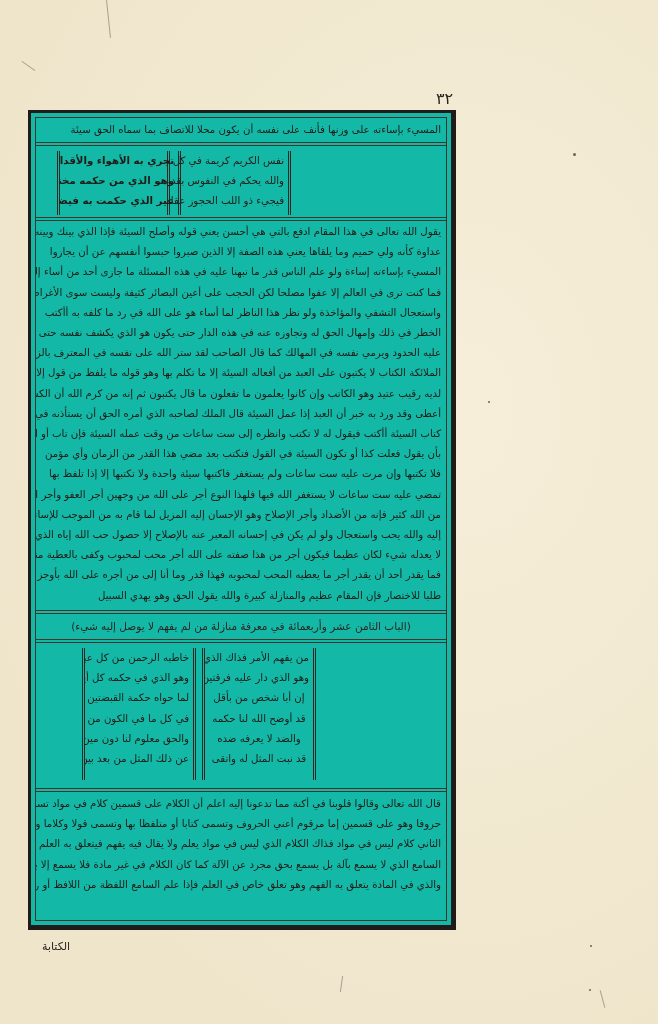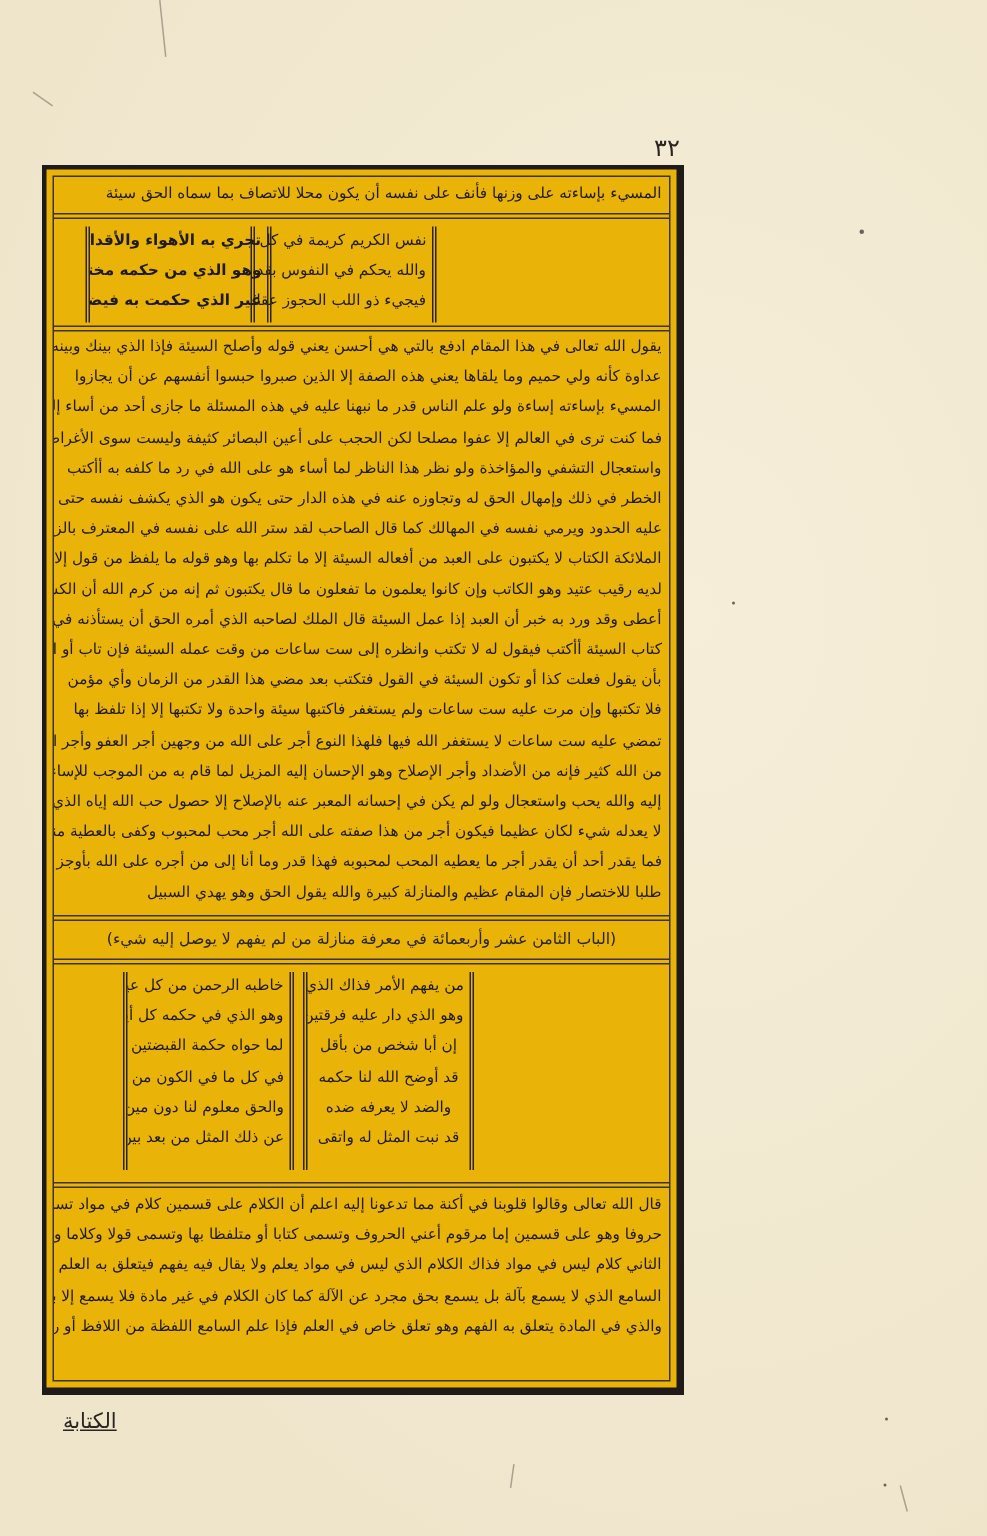--- a/index.html
+++ b/index.html
@@ -12,21 +12,21 @@
   }
   .speck { position: absolute; background: #6a6258; border-radius: 50%; }
   .scratch { position: absolute; width: 1px; background: #7a7266; opacity: .6; }
   .page-number {
     position: absolute; left: 436px; top: 89px; font-size: 16px; direction: rtl;
     color: #2a2520; letter-spacing: 1px;
   }
   .frame {
     position: absolute; left: 28px; top: 110px; width: 428px; height: 820px;
     border: 3px solid #1e1b18; border-right-width: 5px; border-bottom-width: 5px;
-    box-sizing: border-box; background: #eab308;
+    box-sizing: border-box; background: #14b8a6;
   }
   .inner {
     position: absolute; left: 4px; top: 4px; right: 4px; bottom: 4px;
     border: 1px solid #3a342c;
   }
   .rtl { direction: rtl; text-align: justify; }
   .line {
     font-family: "DejaVu Sans", sans-serif; font-size: 10.2px;
     line-height: 20.2px; white-space: nowrap; overflow: hidden;
     text-align: right; padding: 0 5px; color: #1f1b17;
@@ -37,21 +37,21 @@
   .hemi {
     position: absolute; direction: rtl; text-align: center;
     border-left: 3px double #2a2520; border-right: 3px double #2a2520;
   }
   .hemi .line { text-align: center; padding: 0 4px; font-size: 10.2px; }
   .chapter-title {
     position: absolute; left: 0; right: 0; text-align: center; direction: rtl;
     font-size: 10.5px; line-height: 24px;
   }
   .catchword {
-    position: absolute; left: 42px; top: 940px; font-size: 14px; direction: rtl; color: #2a2520; text-decoration: underline;
+    position: absolute; left: 42px; top: 940px; font-size: 11px; direction: rtl; color: #2a2520;
   }
 </style>
 </head>
 <body>
 
 <div class="scratch" style="left:108px; top:0px; height:38px; transform:rotate(-6deg);"></div>
 <div class="scratch" style="left:28px; top:58px; height:16px; transform:rotate(-55deg);"></div>
 <div class="scratch" style="left:341px; top:976px; height:16px; transform:rotate(8deg);"></div>
 <div class="scratch" style="left:602px; top:990px; height:18px; transform:rotate(-15deg);"></div>
 <div class="speck" style="left:573px; top:153px; width:3px; height:3px;"></div>

